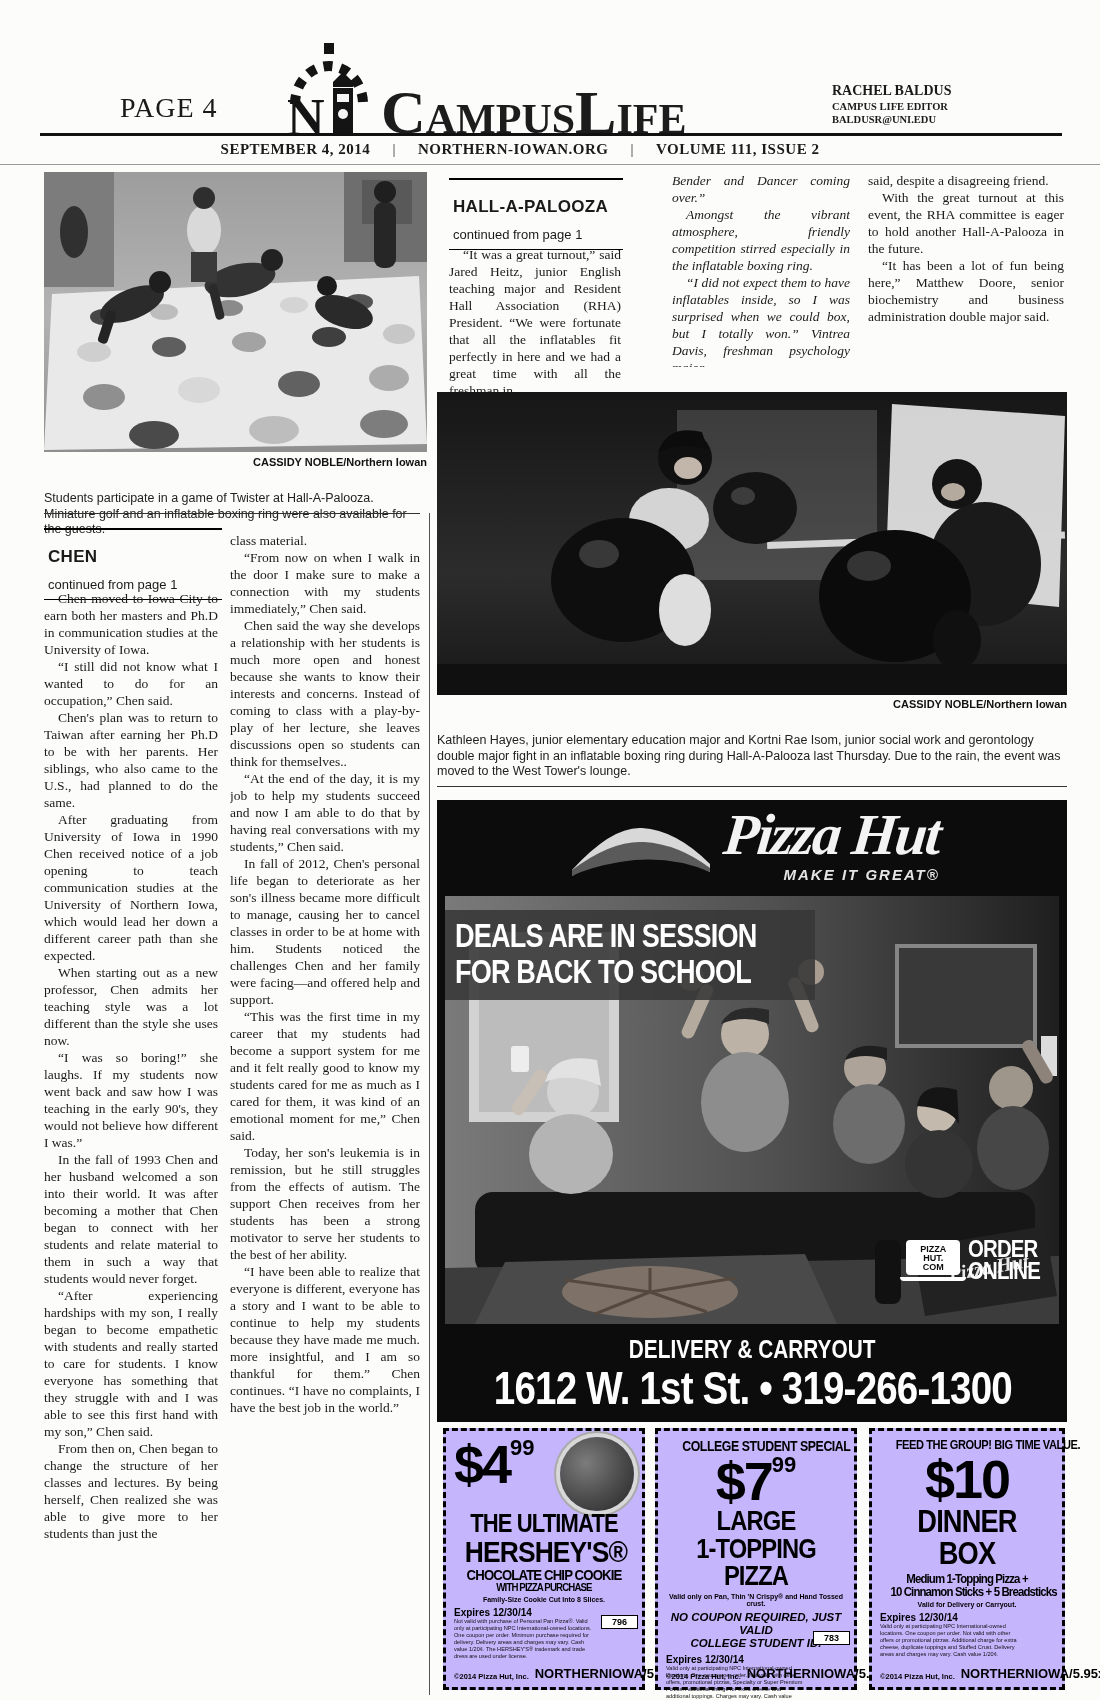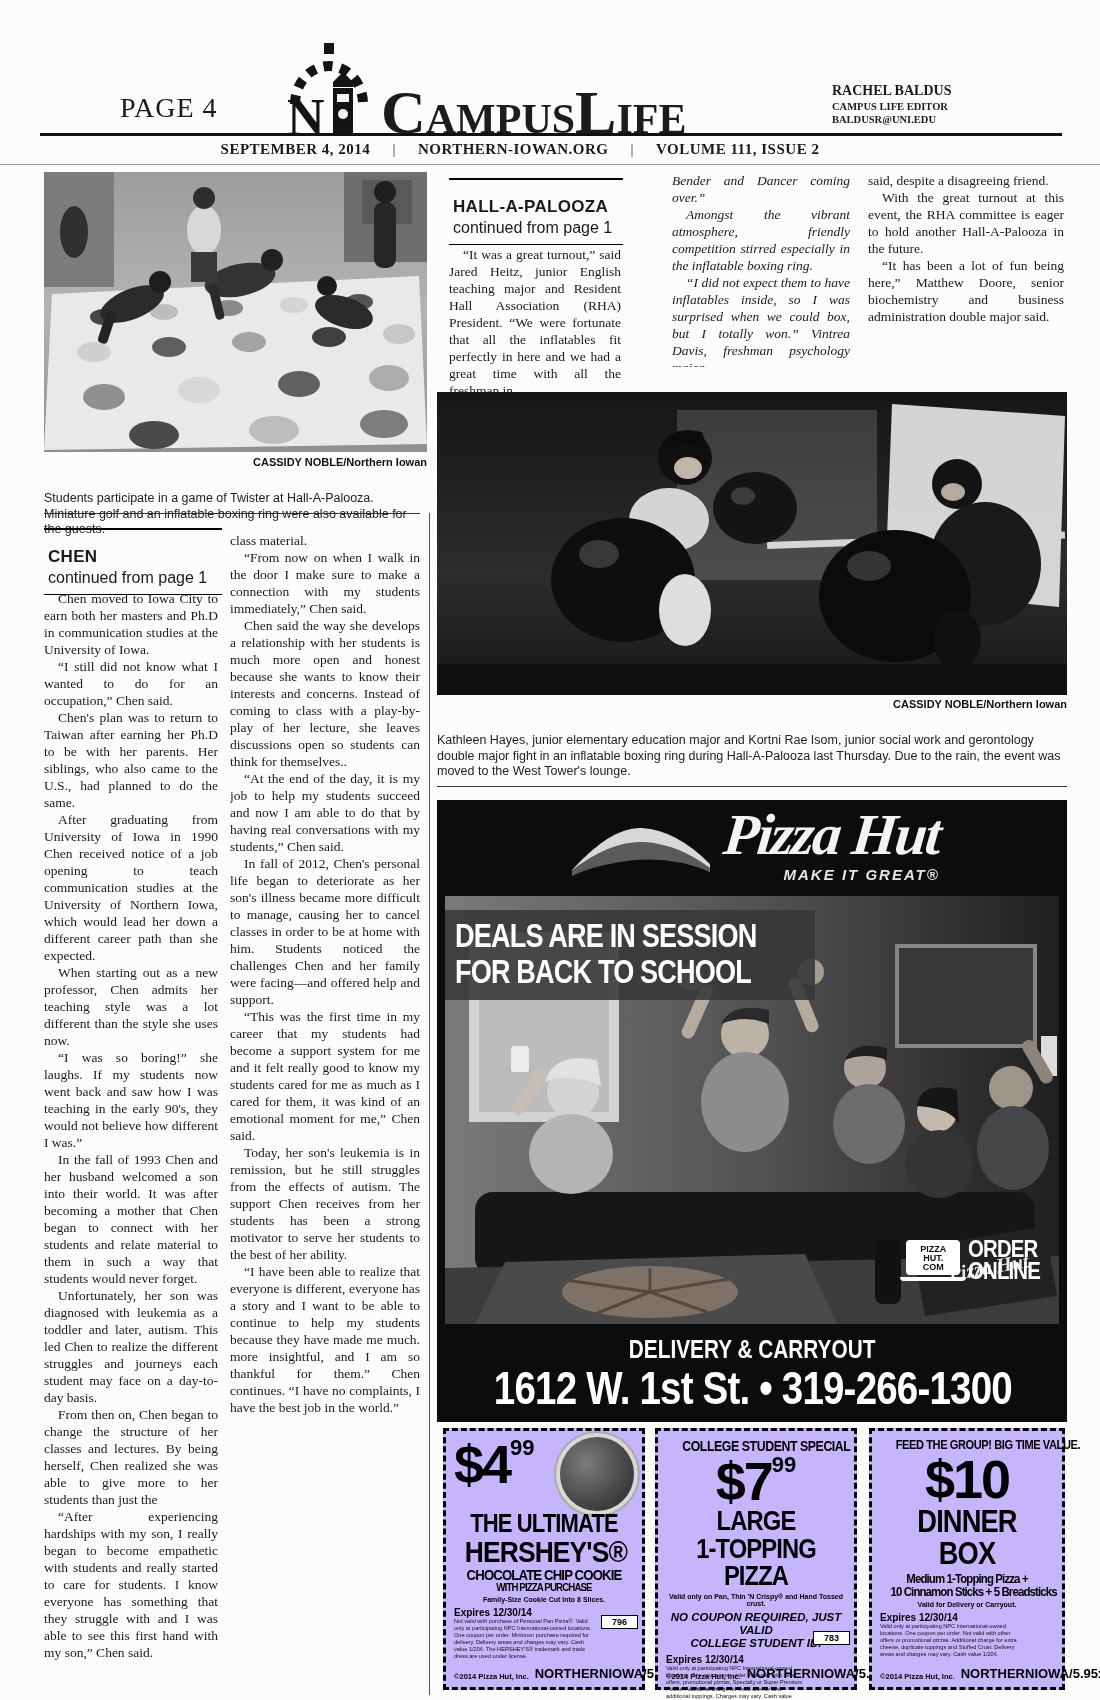--- a/index.html
+++ b/index.html
@@ -24,21 +24,21 @@
 
   
   .photo{overflow:hidden;background:#888;}
   .photo svg{display:block;}
   .credit{font-family:"Liberation Sans",sans-serif;font-weight:bold;font-size:11px;text-align:right;color:#111;}
   .caption{font-family:"Liberation Sans",sans-serif;font-size:12.5px;line-height:15.5px;color:#222;margin-top:22px;}
 
   
   .jump-head{font-family:"Liberation Sans",sans-serif;border-top:2px solid #000;border-bottom:1.5px solid #000;padding:17px 0 7px 4px;}
   .jump-title{font-size:17px;font-weight:bold;letter-spacing:.3px;}
-  .jump-sub{font-size:16px;margin-top:2px;}
+  .jump-sub{font-size:13px;margin-top:10px;}
   .col{font-size:13.5px;line-height:17px;text-align:justify;}
   .col p{margin:0;text-indent:14px;}
   .col.cont p:first-child{text-indent:0;}
   .vrule{width:1px;background:#555;}
   .hrule{height:1px;background:#333;}
 
   
   .ad{left:437px;top:800px;width:630px;height:900px;}
   .ad-main{position:absolute;left:0;top:0;width:630px;height:622px;background:#0c0c0c;overflow:hidden;}
   .ph-logo-row{position:absolute;left:0;top:6px;width:630px;display:flex;justify-content:center;align-items:flex-start;}
@@ -237,23 +237,22 @@
     <div class="jump-sub">continued from page 1</div>
   </div>
   <div class="abs col" style="left:44px;top:590px;width:174px;height:1105px;overflow:hidden;">
       <p>Chen moved to Iowa City to earn both her masters and Ph.D in communication studies at the University of Iowa.</p>
       <p>“I still did not know what I wanted to do for an occupation,” Chen said.</p>
       <p>Chen's plan was to return to Taiwan after earning her Ph.D to be with her parents. Her siblings, who also came to the U.S., had planned to do the same.</p>
       <p>After graduating from University of Iowa in 1990 Chen received notice of a job opening to teach communication studies at the University of Northern Iowa, which would lead her down a different career path than she expected.</p>
       <p>When starting out as a new professor, Chen admits her teaching style was a lot different than the style she uses now.</p>
       <p>“I was so boring!” she laughs. If my students now went back and saw how I was teaching in the early 90's, they would not believe how different I was.”</p>
       <p>In the fall of 1993 Chen and her husband welcomed a son into their world. It was after becoming a mother that Chen began to connect with her students and relate material to them in such a way that students would never forget.</p>
-      <p>Unfortunately, her son was diagnosed with leukemia as a toddler and later, autism. This led Chen to realize the different struggles and journeys each student may face on a day-to-day basis.</p>
+      <p>“After experiencing hardships with my son, I really began to become empathetic with students and really started to care for students. I know everyone has something that they struggle with and I was able to see this first hand with my son,” Chen said.</p>
       <p>From then on, Chen began to change the structure of her classes and lectures. By being herself, Chen realized she was able to give more to her students than just the</p>
-      <p>“After experiencing hardships with my son, I really began to become empathetic with students and really started to care for students. I know everyone has something that they struggle with and I was able to see this first hand with my son,” Chen said.</p>
     </div>
   <div class="abs col cont" style="left:230px;top:532px;width:190px;height:1163px;overflow:hidden;">
       <p>class material.</p>
       <p>“From now on when I walk in the door I make sure to make a connection with my students immediately,” Chen said.</p>
       <p>Chen said the way she develops a relationship with her students is much more open and honest because she wants to know their interests and concerns. Instead of coming to class with a play-by-play of her lecture, she leaves discussions open so students can think for themselves..</p>
       <p>“At the end of the day, it is my job to help my students succeed and now I am able to do that by having real conversations with my students,” Chen said.</p>
       <p>In fall of 2012, Chen's personal life began to deteriorate as her son's illness became more difficult to manage, causing her to cancel classes in order to be at home with him. Students noticed the challenges Chen and her family were facing—and offered help and support.</p>
       <p>“This was the first time in my career that my students had become a support system for me and it felt really good to know my students cared for me as much as I cared for them, it was kind of an emotional moment for me,” Chen said.</p>
       <p>Today, her son's leukemia is in remission, but he still struggles from the effects of autism. The support Chen receives from her students has been a strong motivator to serve her students to the best of her ability.</p>
       <p>“I have been able to realize that everyone is different, everyone has a story and I want to be able to continue to help my students because they have made me much. more insightful, and I am so thankful for them.” Chen continues. “I have no complaints, I have the best job in the world.”</p>

